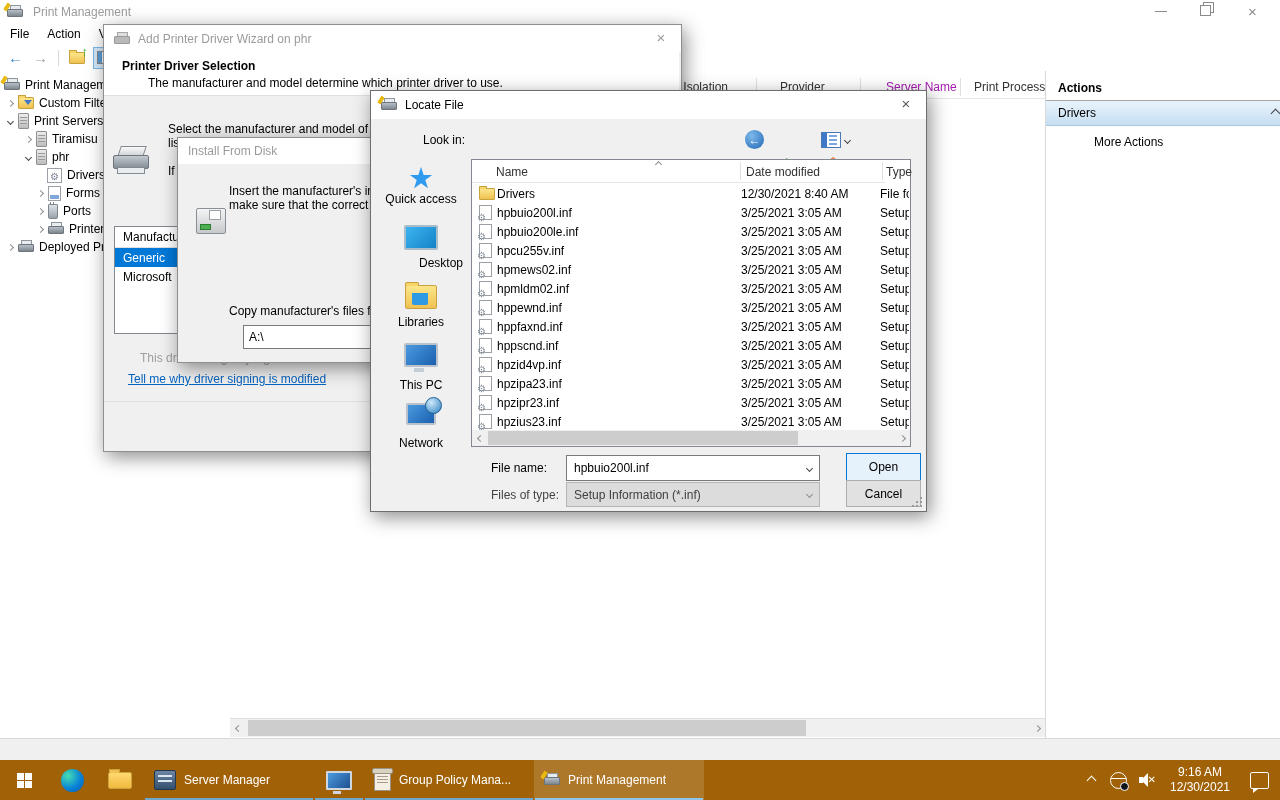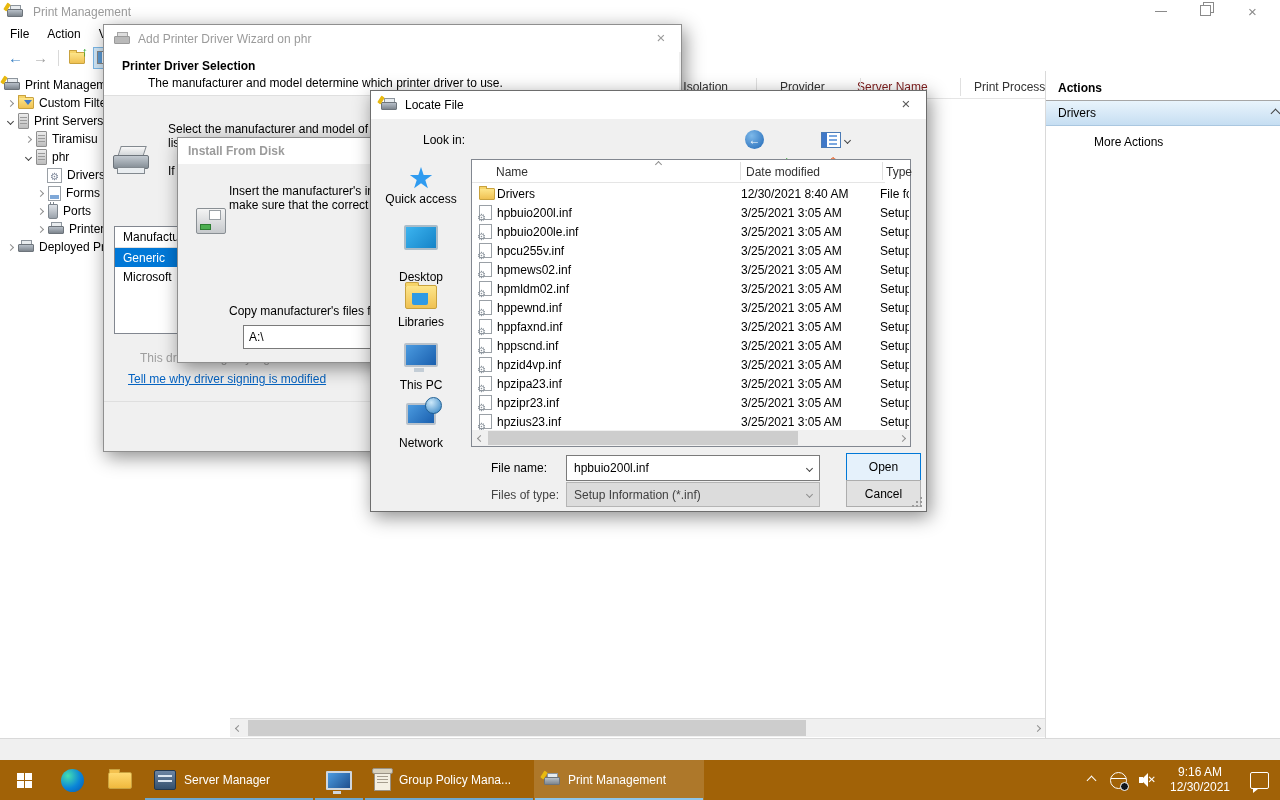--- a/index.html
+++ b/index.html
@@ -230,21 +230,21 @@
             <span class="pb"></span>
           </span>
         <span class="txt">Deployed Printers</span>
       </div>
     </div>
 
     <div class="a clip" style="left:230px;top:71px;width:815px;height:667px;background:#fff;">
       <div class="a" style="left:0;top:5px;width:815px;height:22px;border-bottom:1px solid #e5e5e5;">
         <span class="a txt" style="left:418px;top:4px;color:#333;">Driver Isolation</span>
         <span class="a txt" style="left:550px;top:4px;color:#333;">Provider</span>
-        <span class="a txt" style="left:627px;top:4px;color:#7f1d1d;">Server Name</span>
+        <span class="a txt" style="left:656px;top:4px;color:#a21caf;">Server Name</span>
         <span class="a txt" style="left:744px;top:4px;color:#333;">Print Processor</span>
         <span class="colsep" style="left:526px;"></span>
         <span class="colsep" style="left:630px;"></span>
         <span class="colsep" style="left:730px;"></span>
       </div>
 
       <div class="sb" style="left:0;top:647px;width:815px;height:18px;border-top:1px solid #dedede;">
         <span class="sbarr">
             <span class="cv l gy sm"></span>
           </span>
@@ -306,21 +306,21 @@
       </div>
     </div>
     <span class="ico-cert a" style="left:10px;top:324px;"></span>
     <div class="a txt" style="left:36px;top:326px;color:#9e9e9e;">This driver is digitally signed.</div>
     <div class="a txt link" style="left:24px;top:347px;">Tell me why driver signing is modified</div>
     <div class="a" style="left:0;top:376px;width:575px;height:48px;background:#f0f0f0;border-top:1px solid #dfdfdf;"></div>
   </div>
 
   <div class="a dlg" style="left:177px;top:137px;width:460px;height:224px;z-index:20;">
     <div class="tbar" style="height:26px;">
-      <span class="cap inactive-cap txt" style="margin-left:10px;font-weight:bold;">Install From Disk</span>
+      <span class="cap inactive-cap txt" style="margin-left:10px;">Install From Disk</span>
     </div>
     <span class="ico-floppy a" style="left:18px;top:44px;"></span>
     <div class="a txt" style="left:51px;top:46px;">Insert the manufacturer's installation disk, and then</div>
     <div class="a txt" style="left:51px;top:60px;">make sure that the correct drive is selected below.</div>
     <div class="a txt" style="left:51px;top:166px;">Copy manufacturer's files from:</div>
     <div class="combo a" style="left:65px;top:187px;width:310px;height:22px;padding-left:5px;">
       <span class="txt">A:\</span>
     </div>
   </div>
 
@@ -343,21 +343,21 @@
         <span class="cv sm"></span>
       </span>
 
     
     <div class="place" style="top:73px;">
       <div class="ico-star">★</div>
       <div>Quick access</div>
     </div>
     <div class="place" style="top:134px;">
       <div><span class="ico-desktop"></span></div>
-      <div style="margin-top:17px;">Desktop</div>
+      <div style="margin-top:3px;text-align:right;">Desktop</div>
     </div>
     <div class="place" style="top:194px;">
       <div><span class="ico-lib"></span></div>
       <div style="margin-top:3px;">Libraries</div>
     </div>
     <div class="place" style="top:252px;">
       <div><span class="ico-pc"></span></div>
       <div style="margin-top:8px;">This PC</div>
     </div>
     <div class="place" style="top:312px;">

